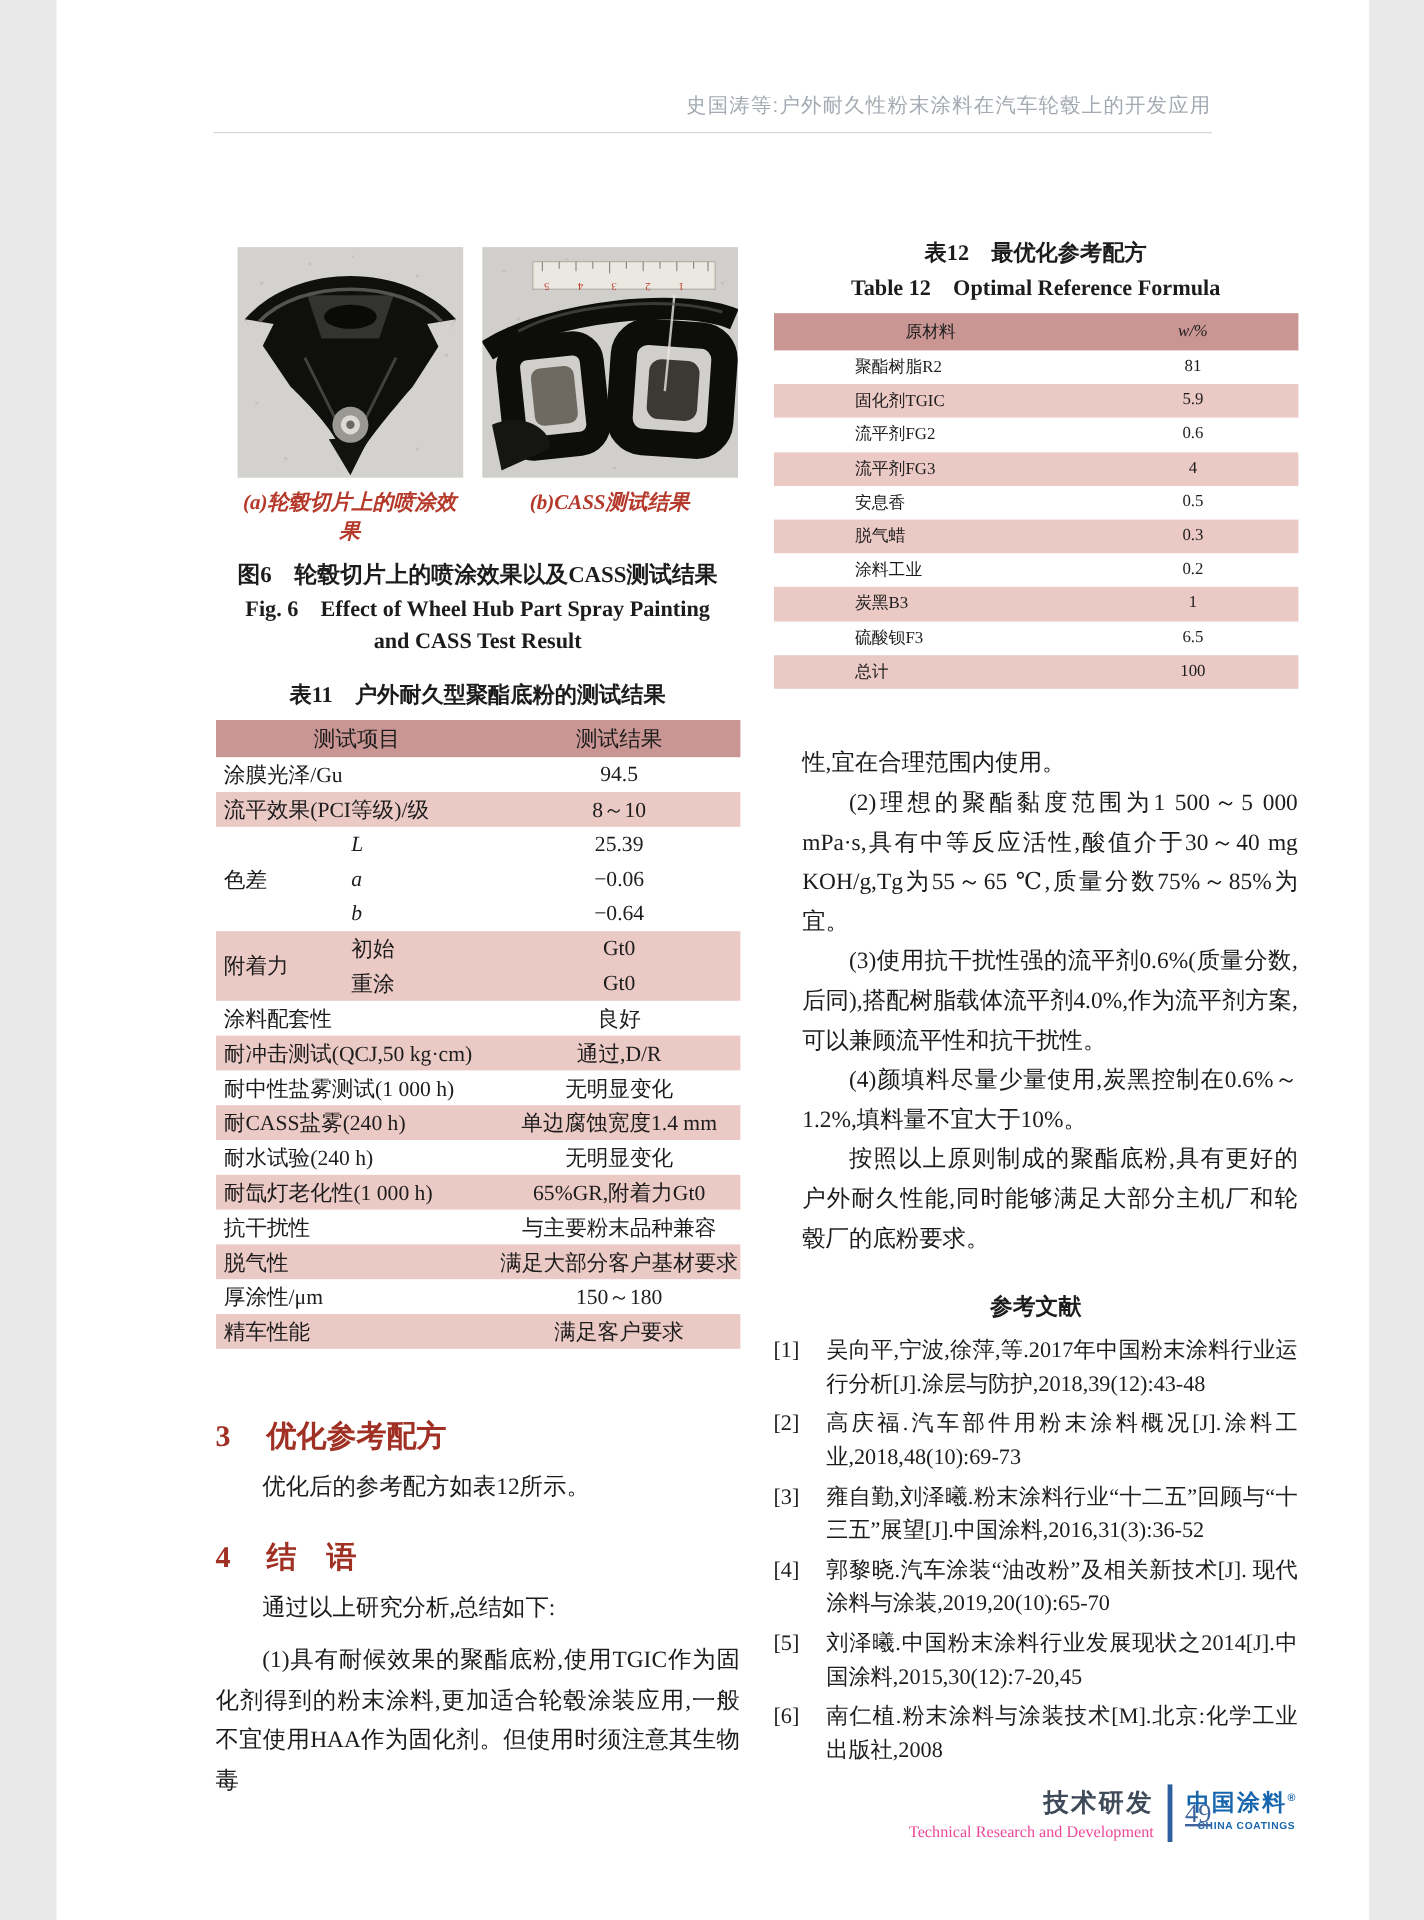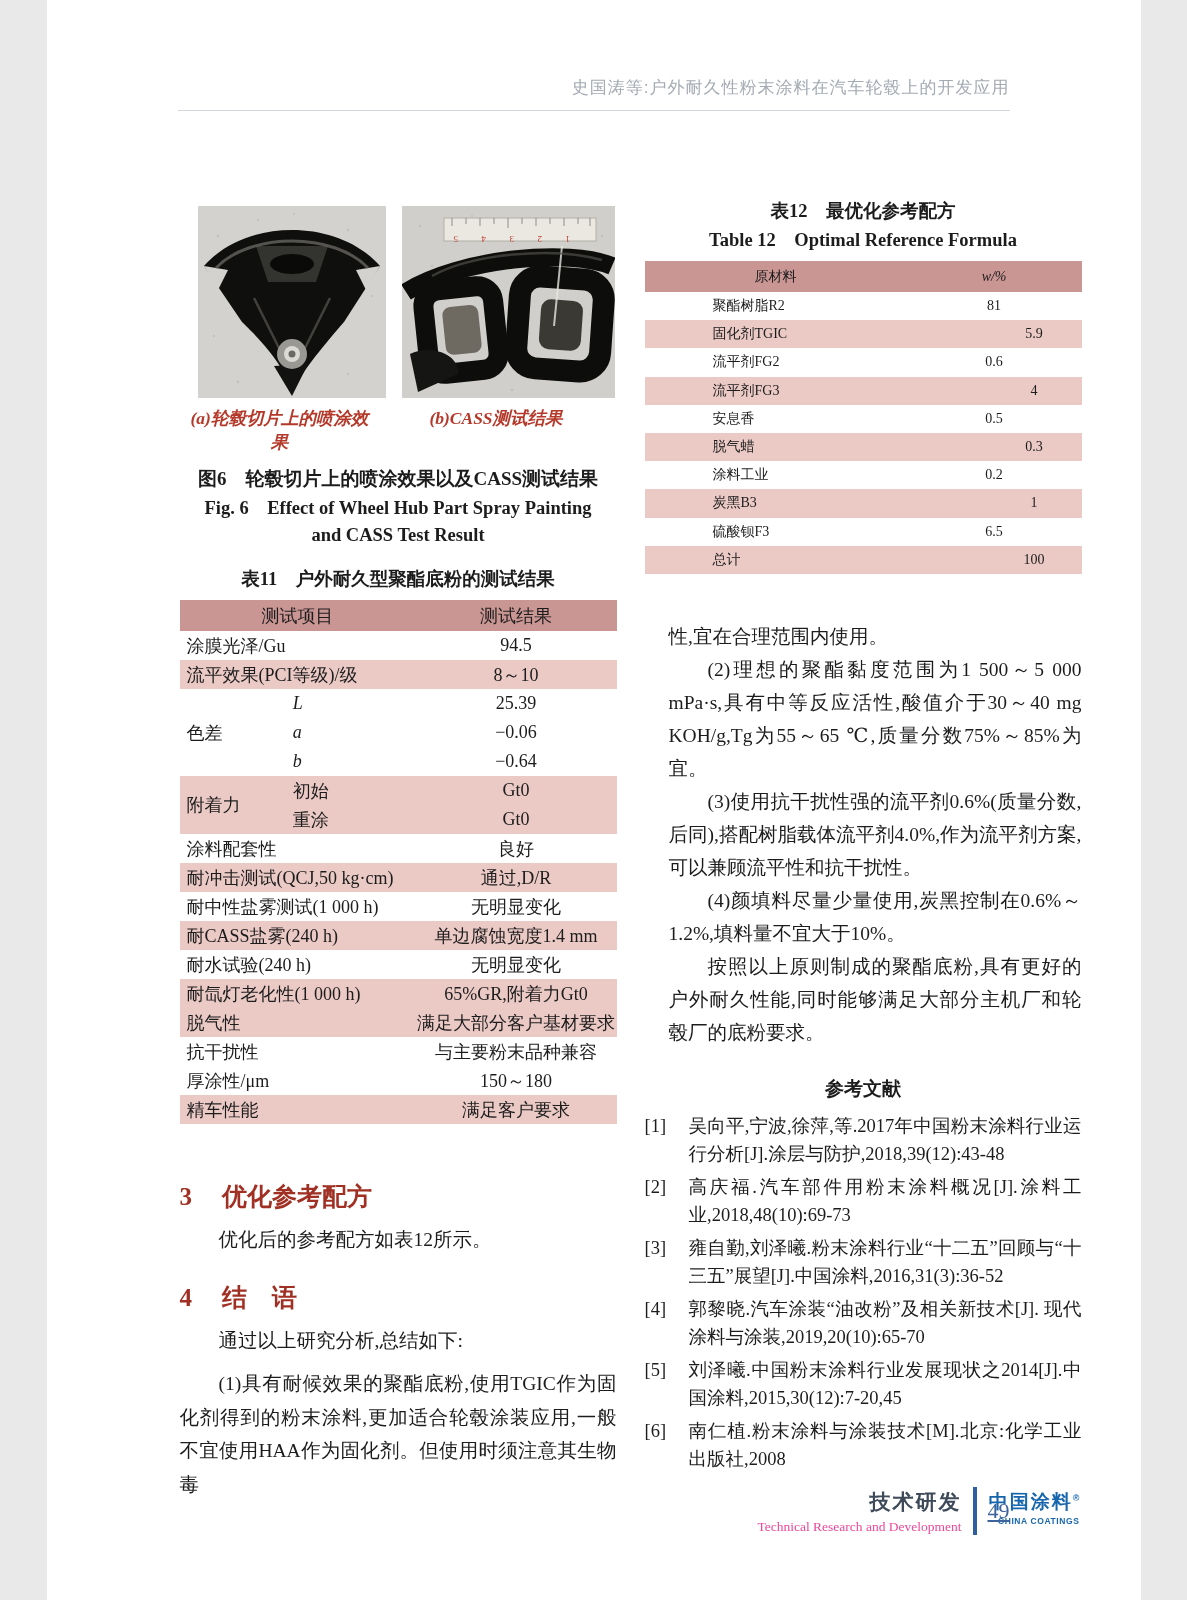--- a/index.html
+++ b/index.html
@@ -18,21 +18,21 @@
   }
   
   .cols { position:absolute; left:133px; top:192px; width:902px; display:flex; gap:28px; }
   .col { width:437px; flex:none; }
 
   
   .photos { display:flex; gap:16px; margin:14px 0 0 18px; }
   .photo { display:block; background:#d3d2ce; }
   .photo-a { width:188px; height:192px; }
   .photo-b { width:213px; height:192px; }
-  .photo-captions { display:flex; gap:16px; margin:8px 0 0 6px; }
+  .photo-captions { display:flex; gap:16px; margin:8px 0 0 18px; }
   .photo-captions .cap {
     color:var(--caption-red,#b5392a); font-size:17.5px; font-weight:bold; font-style:italic;
   }
   .cap-a { width:188px; text-align:center; flex:none; }
   .cap-b { width:213px; text-align:center; flex:none; }
   .fig-title-zh { text-align:center; font-weight:bold; font-size:19px; margin-top:12px; }
   .fig-title-en { text-align:center; font-weight:bold; font-size:18.5px; line-height:27px; margin:3px 24px 0; }
 
   
   .tbl-title-zh { text-align:center; font-weight:bold; font-size:18.5px; margin-top:17px; }
@@ -48,21 +48,21 @@
   .t11-head .h { text-align:center; }
   .t11-row { display:grid; grid-template-columns:54% 46%; min-height:29px; align-items:center; }
   .t11-group { display:grid; grid-template-columns:25% 29% 46%; grid-auto-rows:29px; align-items:center; }
   .t11 .item { padding-left:7px; }
   .t11 .sub { text-align:left; padding-left:4px; }
   .t11 .sub.it { font-style:italic; }
   .t11 .val { text-align:center; }
 
   
   .t12 { margin-top:9px; font-size:14px; }
-  .t12 .shaded { background:var(--table-stripe,#ebcac6);gap:40px; }
+  .t12 .shaded { background:var(--table-stripe,#ebcac6); }
   .t12-head {
     display:grid; grid-template-columns:60% 40%; height:31px; align-items:center;
     background:var(--table-header,#ca9694);
   }
   .t12-head .h { text-align:center; }
   .t12-head .h.wpct { font-style:italic; }
   .t12-row { display:grid; grid-template-columns:60% 40%; height:28.2px; align-items:center; }
   .t12 .item { padding-left:68px; }
   .t12 .val { text-align:center; }
 
@@ -251,27 +251,27 @@
               <div class="cell val">单边腐蚀宽度1.4 mm</div>
             </div>
             <div class="t11-row">
               <div class="cell item">耐水试验(240 h)</div>
               <div class="cell val">无明显变化</div>
             </div>
             <div class="t11-row shaded">
               <div class="cell item">耐氙灯老化性(1 000 h)</div>
               <div class="cell val">65%GR,附着力Gt0</div>
             </div>
+            <div class="t11-row">
+              <div class="cell item">抗干扰性</div>
+              <div class="cell val">与主要粉末品种兼容</div>
+            </div>
             <div class="t11-row shaded">
               <div class="cell item">脱气性</div>
               <div class="cell val">满足大部分客户基材要求</div>
-            </div>
-            <div class="t11-row">
-              <div class="cell item">抗干扰性</div>
-              <div class="cell val">与主要粉末品种兼容</div>
             </div>
             <div class="t11-row">
               <div class="cell item">厚涂性/μm</div>
               <div class="cell val">150～180</div>
             </div>
             <div class="t11-row shaded">
               <div class="cell item">精车性能</div>
               <div class="cell val">满足客户要求</div>
             </div>
           </div>

